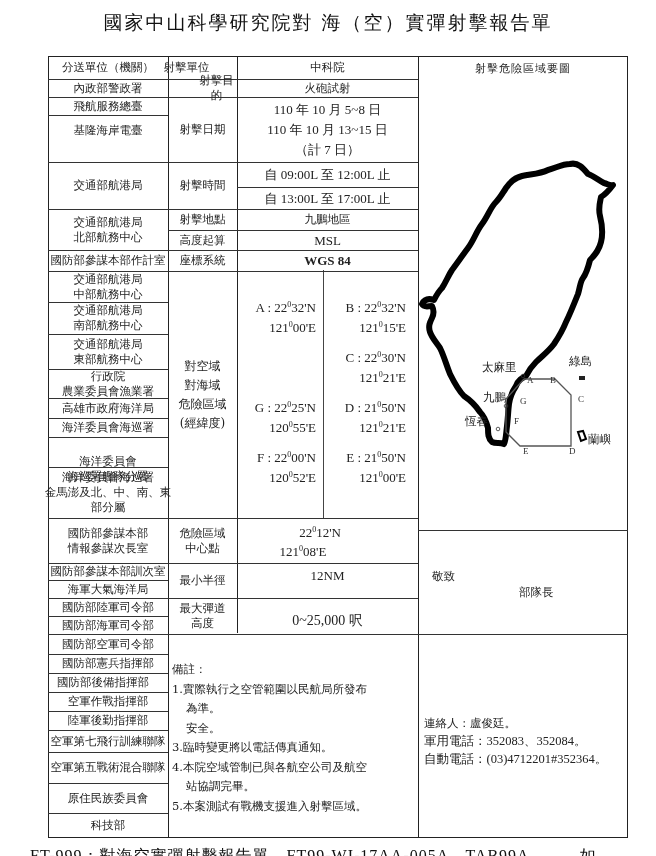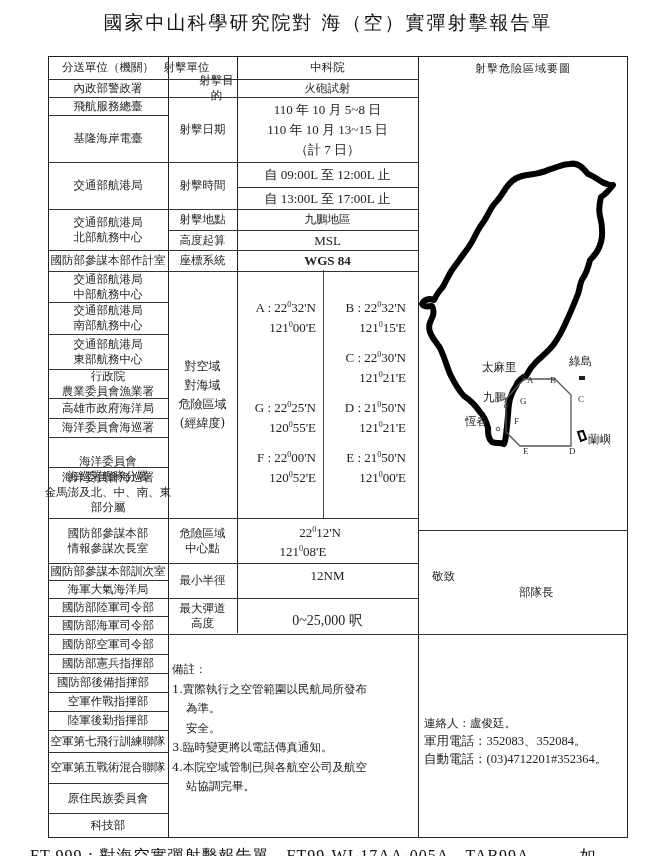--- a/index.html
+++ b/index.html
@@ -96,21 +96,21 @@
 
 <div class="hl" style="left:418px; width:210px; top:530px;"></div>
 <div class="hl" style="left:418px; width:210px; top:634px;"></div>
 
 <div class="cell" style="left:48px; top:56px; width:120px; height:23px;">分送單位（機關）</div>
 <div class="cell" style="left:152px; top:56px; width:69px; height:23px;">射擊單位</div>
 <div class="cell" style="left:237px; top:56px; width:181px; height:23px;">中科院</div>
 
 <div class="cell" style="left:48px; top:79px; width:120px; height:18px;">內政部警政署</div>
 <div class="cell" style="left:48px; top:97px; width:120px; height:18px;">飛航服務總臺</div>
-<div class="cell" style="left:48px; top:115px; width:120px; height:47px;">基隆海岸電臺</div>
+<div class="cell" style="left:48px; top:107px; width:120px; height:47px;">基隆海岸電臺</div>
 <div class="cell" style="left:48px; top:162px; width:120px; height:47px;">交通部航港局</div>
 <div class="cell" style="left:48px; top:209px; width:120px; height:41px;">
   <span>交通部航港局</span>
   <span>北部航務中心</span>
 </div>
 <div class="cell" style="left:48px; top:250px; width:120px; height:21px;">國防部參謀本部作計室</div>
 <div class="cell" style="left:48px; top:271px; width:120px; height:31px;">
   <span>交通部航港局</span>
   <span>中部航務中心</span>
 </div>
@@ -235,20 +235,21 @@
 <div class="cell latin" style="left:237px; top:606px; width:181px; height:28px; font-size:14px;">0~25,000 呎</div>
 
 <div class="notes">
   <div>備註：</div>
   <div>1.實際執行之空管範圍以民航局所發布</div>
   <div class="indent">為準。</div>
   <div class="indent">安全。</div>
   <div>3.臨時變更將以電話傳真通知。</div>
   <div>4.本院空域管制已與各航空公司及航空</div>
   <div class="indent">站協調完畢。</div>
+  <div>5.本案測試有戰機支援進入射擊區域。</div>
 </div>
 
 <div class="map-title">射擊危險區域要圖</div>
 <svg style="position:absolute; left:418px; top:56px;" width="210" height="474" viewBox="0 0 210 474">
   <path d="M152,108 C160,106 165,112 170,118 C176,120 180,124 186,127 C190,128 192,130 195,129 C192,133 188,138 183,141 C182,146 180,152 182,160 C184,168 185,178 183,186 C181,194 178,198 172,204 C170,212 168,218 165,222 C162,226 162,232 160,238 C156,248 152,258 148,266 C144,276 140,282 136,288 C130,296 124,300 118,306 C112,312 110,316 108,320 C104,322 100,324 98,330 C94,336 92,340 91,348 C90,356 90,362 89,370 C88,378 88,384 86,388 C82,386 78,388 74,386 C70,382 70,378 70,372 C68,364 66,360 62,356 C58,350 52,344 46,340 C40,334 36,326 32,318 C28,308 26,300 22,292 C18,286 14,282 12,276 C10,270 12,266 14,262 C16,258 16,254 14,250 C10,250 6,252 4,248 C6,244 10,242 16,244 C18,240 20,236 24,232 C28,226 30,220 34,214 C40,206 44,200 50,192 C56,184 58,176 64,168 C70,160 72,152 78,146 C82,142 84,138 88,132 C92,126 96,122 104,120 C114,118 122,118 130,114 C138,112 144,108 152,108 Z" fill="none" stroke="#000" stroke-width="6" stroke-linejoin="round"></path>
   <polyline points="106,323 137,323 153,339 153,390 102,390 88,376 88,343 106,323" fill="none" stroke="#555" stroke-width="1.3"></polyline>
   <circle cx="105" cy="320" r="1.8" fill="none" stroke="#333" stroke-width="0.8"></circle>
   <circle cx="88" cy="350" r="1.8" fill="none" stroke="#333" stroke-width="0.8"></circle>
   <circle cx="80" cy="373" r="1.8" fill="none" stroke="#333" stroke-width="0.8"></circle>
   <rect x="161" y="320" width="6" height="4" fill="#222"></rect>

